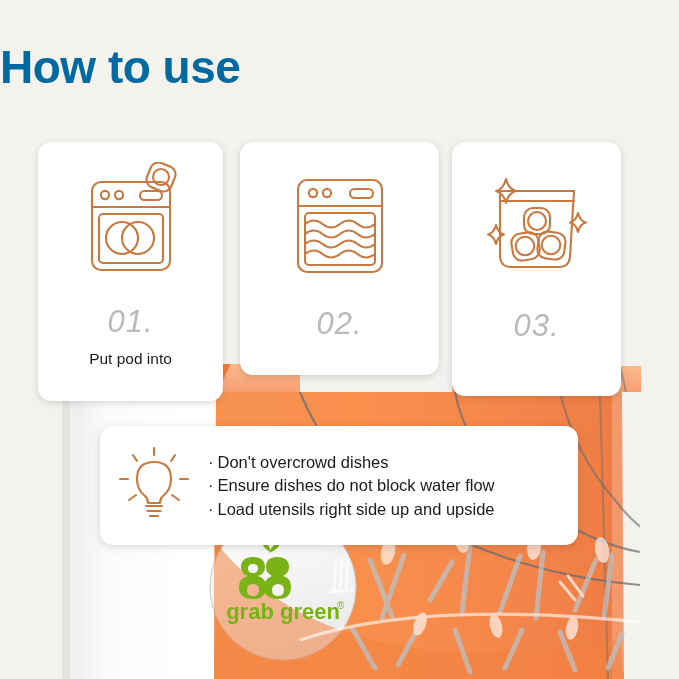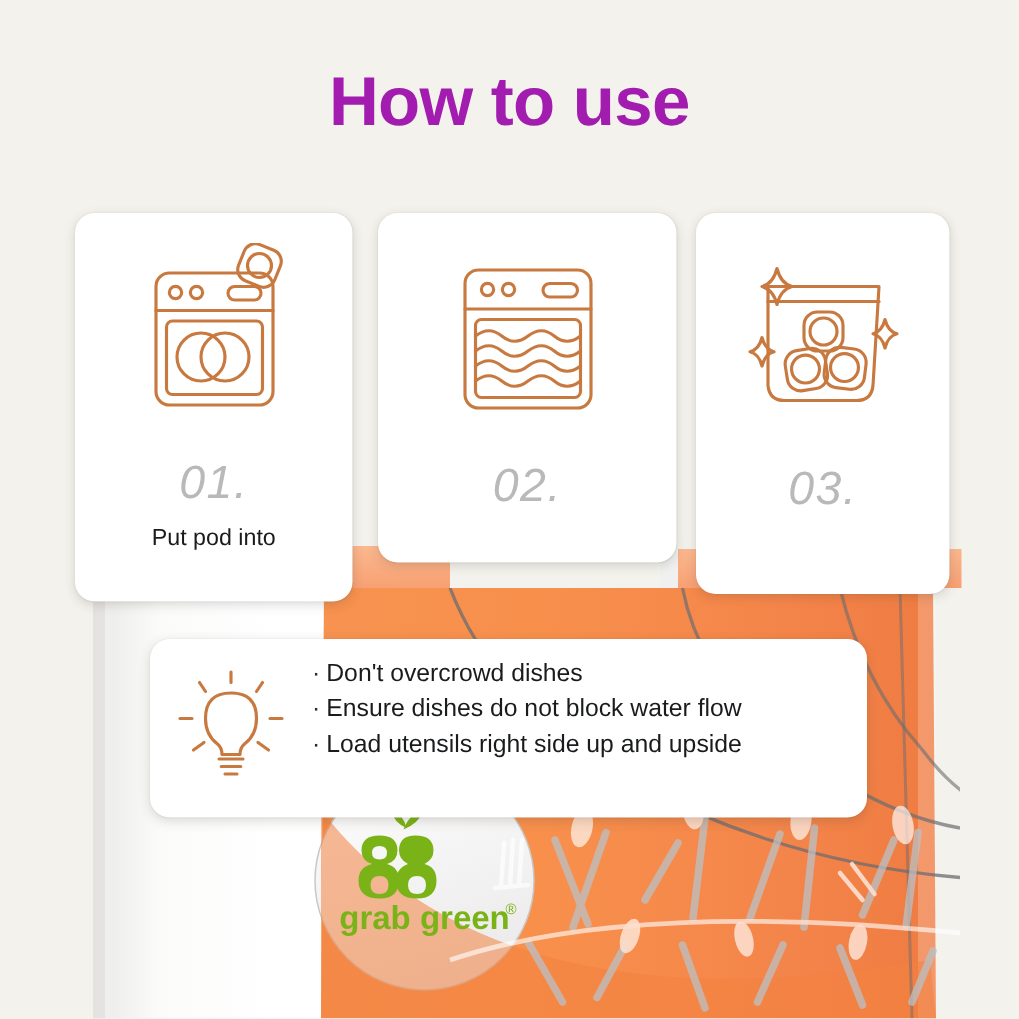--- a/index.html
+++ b/index.html
@@ -11,33 +11,32 @@
     position:relative;
   }
   #stage{position:absolute;inset:0;width:679px;height:679px;overflow:hidden;background:#f3f2ec;}
 
   
   .product-layer{position:absolute;left:0;top:0;width:679px;height:679px;z-index:1;pointer-events:none;}
 
   
   .page-title{
     position:absolute;left:0;top:40px;width:679px;
-    text-align:center;
     font-size:46px;font-weight:700;letter-spacing:-0.5px;
-    color:#a21caf;z-index:5;
+    color:#0369a1;z-index:5;
   }
 
   
   .cards{position:absolute;left:0;top:0;width:679px;height:679px;z-index:6;}
   .card{
     position:absolute;
     background:#ffffff;
     border-radius:13px;
     box-shadow:0 2px 7px rgba(60,55,45,.17), 0 0 1px rgba(60,55,45,.12);
-    display:flex;flex-direction:column;align-items:center;margin-left:12px;
+    display:flex;flex-direction:column;align-items:center;
   }
   .card-1{left:38px;top:142px;width:185px;height:259px;}
   .card-2{left:240px;top:142px;width:199px;height:233px;}
   .card-3{left:452px;top:142px;width:169px;height:254px;}
 
   .card-icon{margin-top:22px;height:120px;display:flex;align-items:center;justify-content:center;}
   .card-1 .card-icon{margin-top:14px;height:132px;}
   .card-2 .card-icon{margin-top:24px;height:120px;}
   .card-3 .card-icon{margin-top:26px;height:118px;}
 
@@ -59,21 +58,21 @@
 
   
   .tips-card{
     position:absolute;left:100px;top:426px;width:478px;height:119px;
     background:#fff;border-radius:13px;
     box-shadow:0 2px 8px rgba(60,55,45,.18), 0 0 1px rgba(60,55,45,.12);
     z-index:7;
     display:flex;align-items:flex-start;
   }
   .tips-icon{width:108px;flex:0 0 108px;display:flex;align-items:center;justify-content:center;height:119px;}
-  .tips-list{padding-top:12px;}
+  .tips-list{padding-top:25px;}
   .tip-row{
     font-size:16.5px;line-height:1.42;color:#1a1b1d;
     white-space:pre;
   }
   .tip-bullet{color:#2a2b2d;padding-right:4px;}
 </style>
 </head>
 <body>
 
 <div id="stage">

